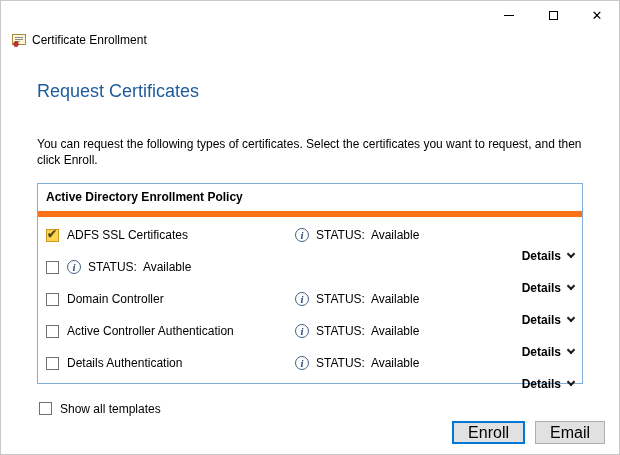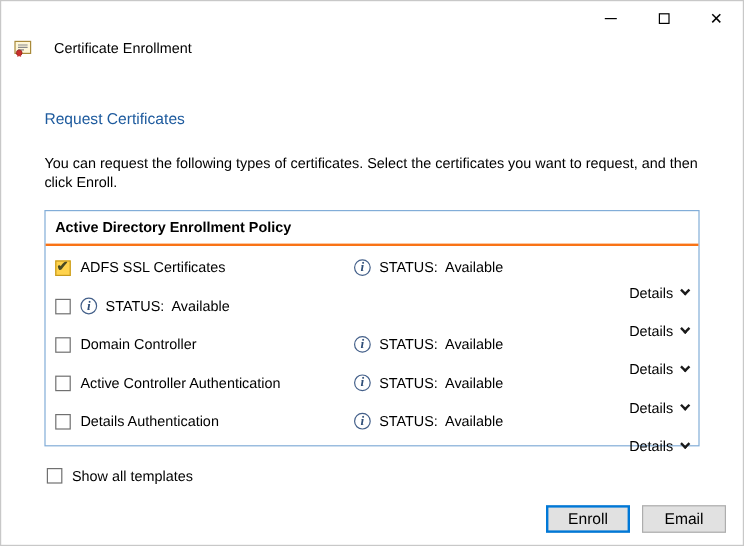--- a/index.html
+++ b/index.html
@@ -15,66 +15,66 @@
   }
 
   
   .titlebar { height: 28px; display: flex; justify-content: flex-end; align-items: stretch; }
   .tb-btn { width: 44px; display: flex; align-items: center; justify-content: center; cursor: default; }
   .glyph-min { width: 10px; height: 1px; background: #000; display: block; }
   .glyph-max { width: 9px; height: 9px; border: 1px solid #000; display: block; }
   .glyph-close { font-size: 13px; line-height: 1; }
 
   
-  .app-header { display: flex; align-items: center; gap: 18px; padding-left: 10px; height: 22px; }
+  .app-header { display: flex; align-items: center; gap: 5px; padding-left: 10px; height: 22px; }
   .cert-icon { width: 16px; height: 16px; display: block; }
 
   
   .content { padding: 0 36px; }
-  .page-title { margin-top: 40px; font-size: 13px; font-weight: 400; color: #1e5b9e; }
-  .description { margin-top: 22px; width: 552px; line-height: 1.35; }
+  .page-title { margin-top: 30px; font-size: 18px; font-weight: 400; color: #1e5b9e; }
+  .description { margin-top: 34px; width: 552px; line-height: 1.35; }
 
   
   .policy-box { margin-top: 15px; border: 1px solid #82add8; background: #fff; }
-  .policy-header { font-weight: bold; padding: 6px 8px 7px 8px; border-bottom: 2px solid #f97316; }
+  .policy-header { font-weight: bold; padding: 6px 8px 7px 8px; border-bottom: 6px solid #f97316; }
   .policy-rows { padding: 2px 0 4px 0; }
   .row { display: flex; align-items: center; height: 32px; padding: 0 8px; }
   .checkbox {
     width: 13px; height: 13px; border: 1px solid #707070; background: #fff;
     margin-right: 8px; flex: 0 0 auto; position: relative; cursor: default;
   }
   .checkbox.checked { background: #ffd34d; border-color: #c89b1d; }
   .checkbox.checked .check-glyph {
     position: absolute; top: -3px; left: 0px; font-size: 12px; color: #4a4a22; font-weight: bold;
   }
   .checkbox .check-glyph { display: none; }
   .checkbox.checked .check-glyph { display: block; }
   .row-label { width: 228px; flex: 0 0 auto; }
   .status-group { display: flex; align-items: center; flex: 0 0 auto; }
   .info-icon {
     width: 14px; height: 14px; border-radius: 50%; border: 1px solid #44608a;
     color: #2f4e78; font-family: "Liberation Serif", serif; font-style: italic; font-weight: bold;
     font-size: 11px; line-height: 12px; text-align: center; margin-right: 7px; flex: 0 0 auto;
   }
   .status-label { font-weight: normal; margin-right: 6px; }
-  .details { margin-left: auto; display: flex; align-items: center; font-weight: normal; cursor: default; margin-top: 41px; }
+  .details { margin-left: auto; display: flex; align-items: center; font-weight: bold; cursor: default; margin-top: 41px; }
   .chevron {
     width: 6px; height: 6px; border-right: 2px solid #1a1a1a; border-bottom: 2px solid #1a1a1a;
     transform: rotate(45deg); margin-left: 7px; margin-top: -4px; display: inline-block;
   }
 
   
   .show-all { display: flex; align-items: flex-start; margin: 18px 36px 0 38px; }
   .show-all .checkbox { margin-right: 8px; }
 
   
   .footer { position: absolute; bottom: 10px; right: 14px; display: flex; gap: 10px; }
   .btn {
     min-width: 70px; height: 23px; background: #e1e1e1; border: 1px solid #adadad;
-    font-family: "Liberation Sans", sans-serif; font-size: 13px; text-align: center;
+    font-family: "Liberation Sans", sans-serif; font-size: 16px; text-align: center;
     padding: 0 14px; cursor: default; margin-top: 40px;
   }
   .btn.primary { border: 2px solid #0078d7; }
 </style>
 </head>
 <body>
 
 <div class="titlebar">
   <div class="tb-btn">
     <span class="glyph-min"></span>

